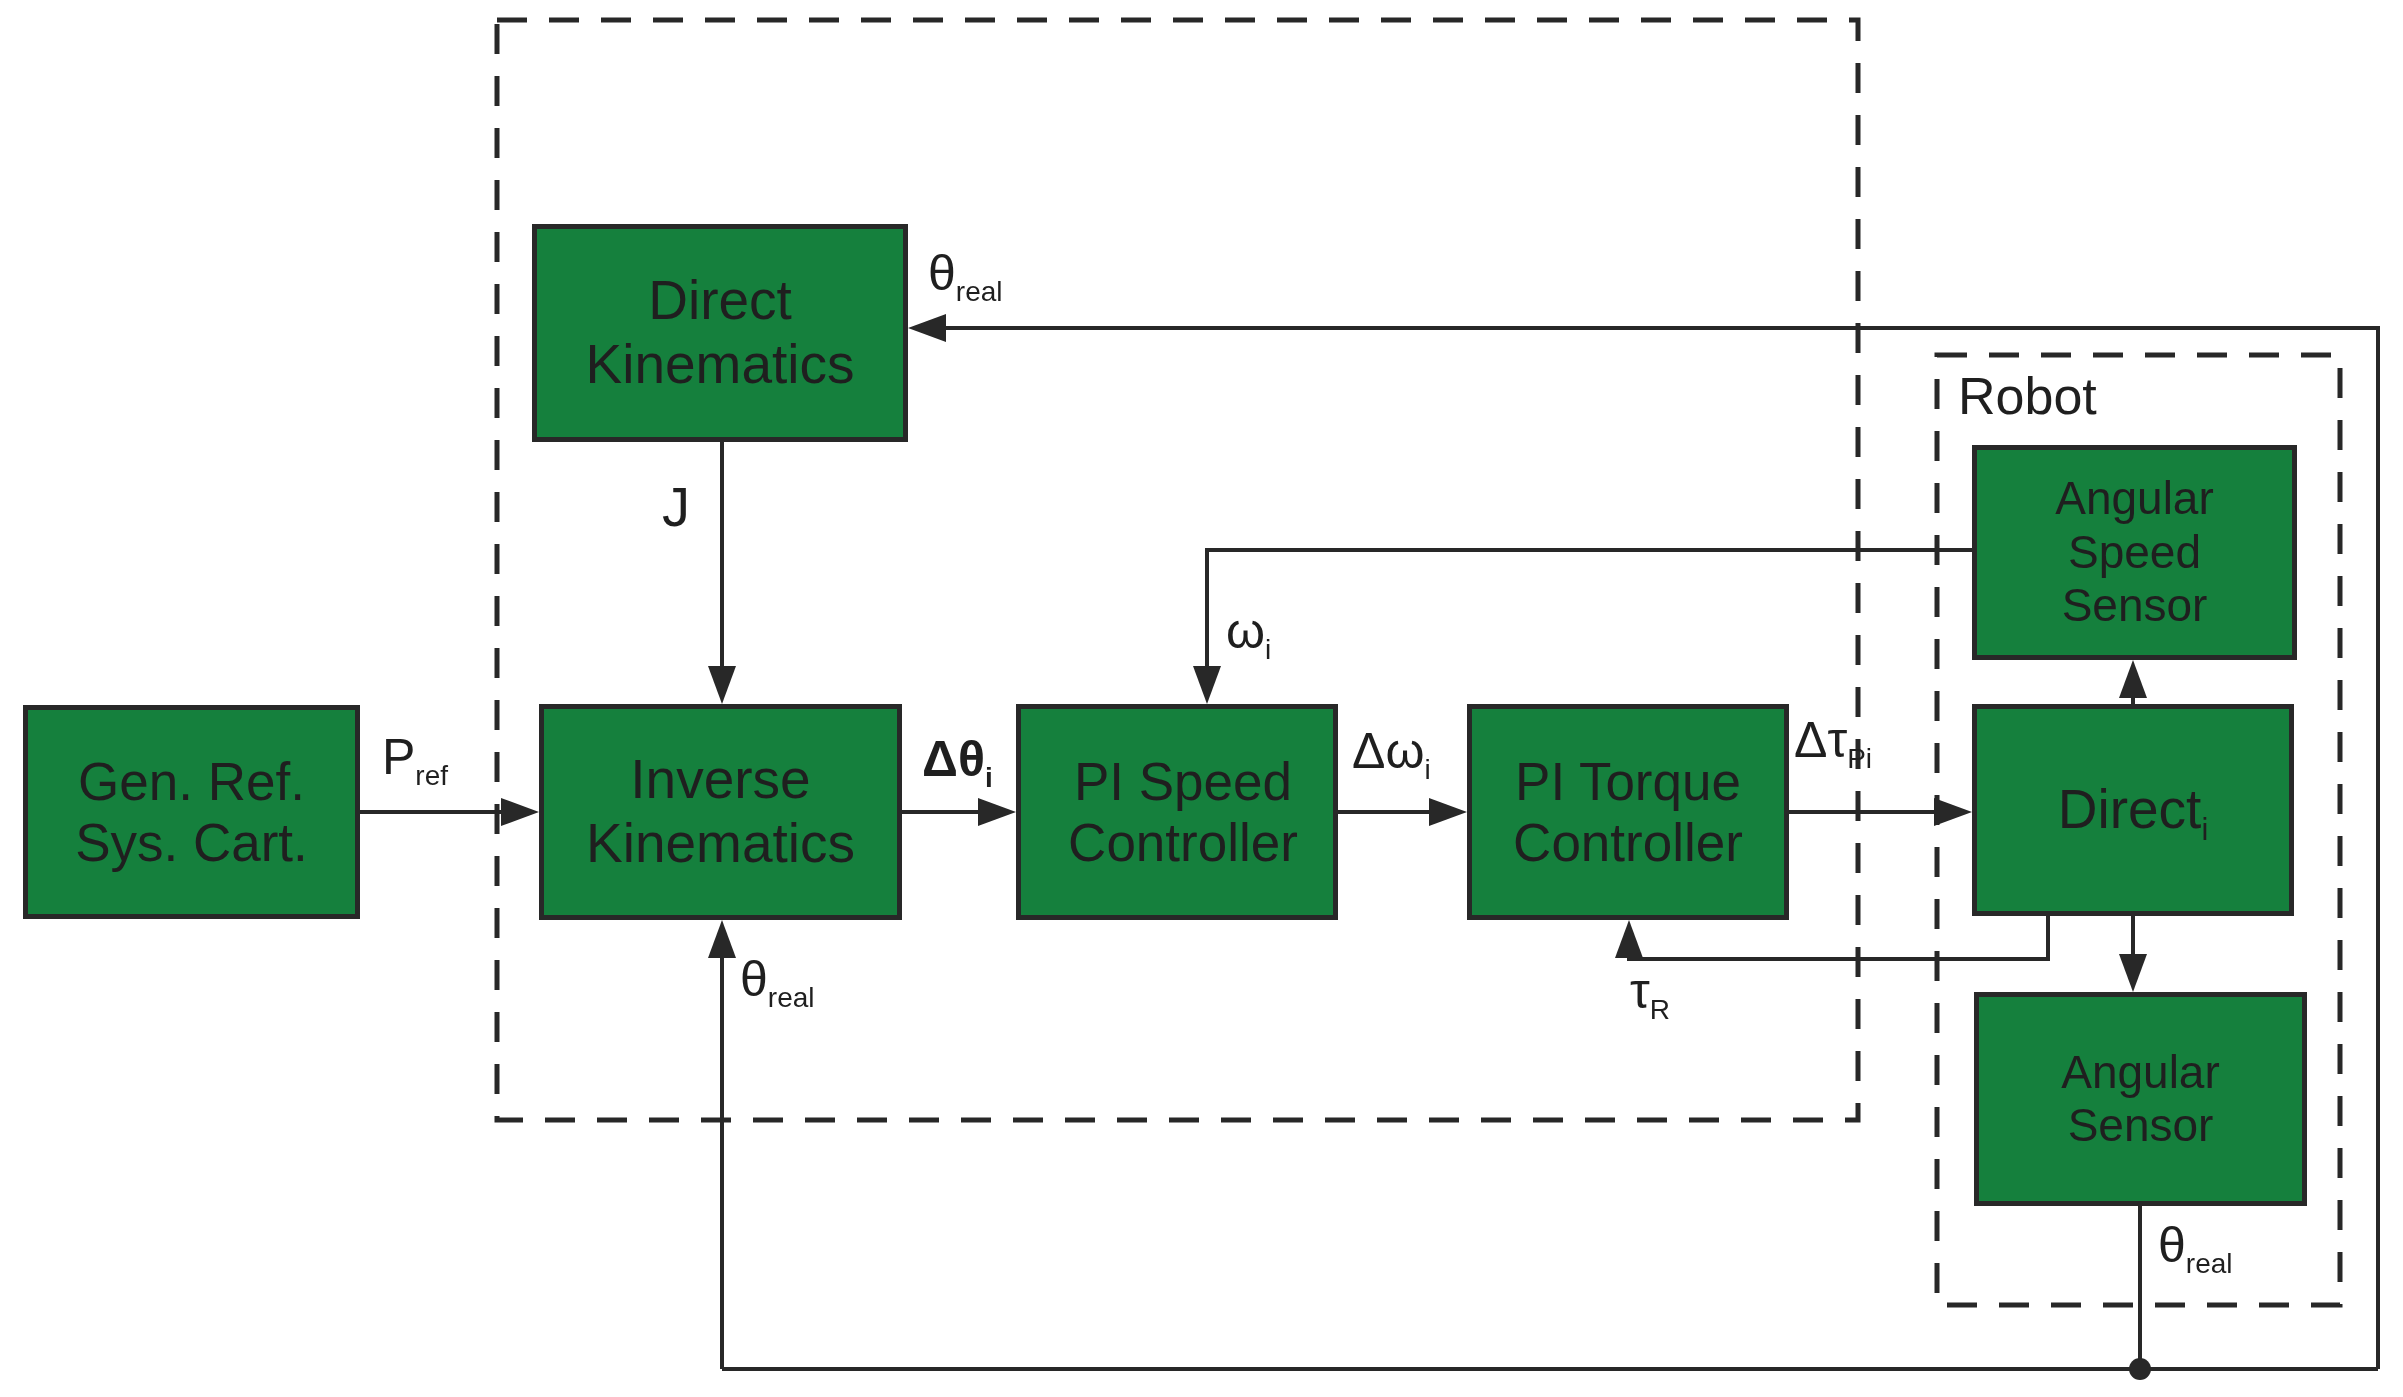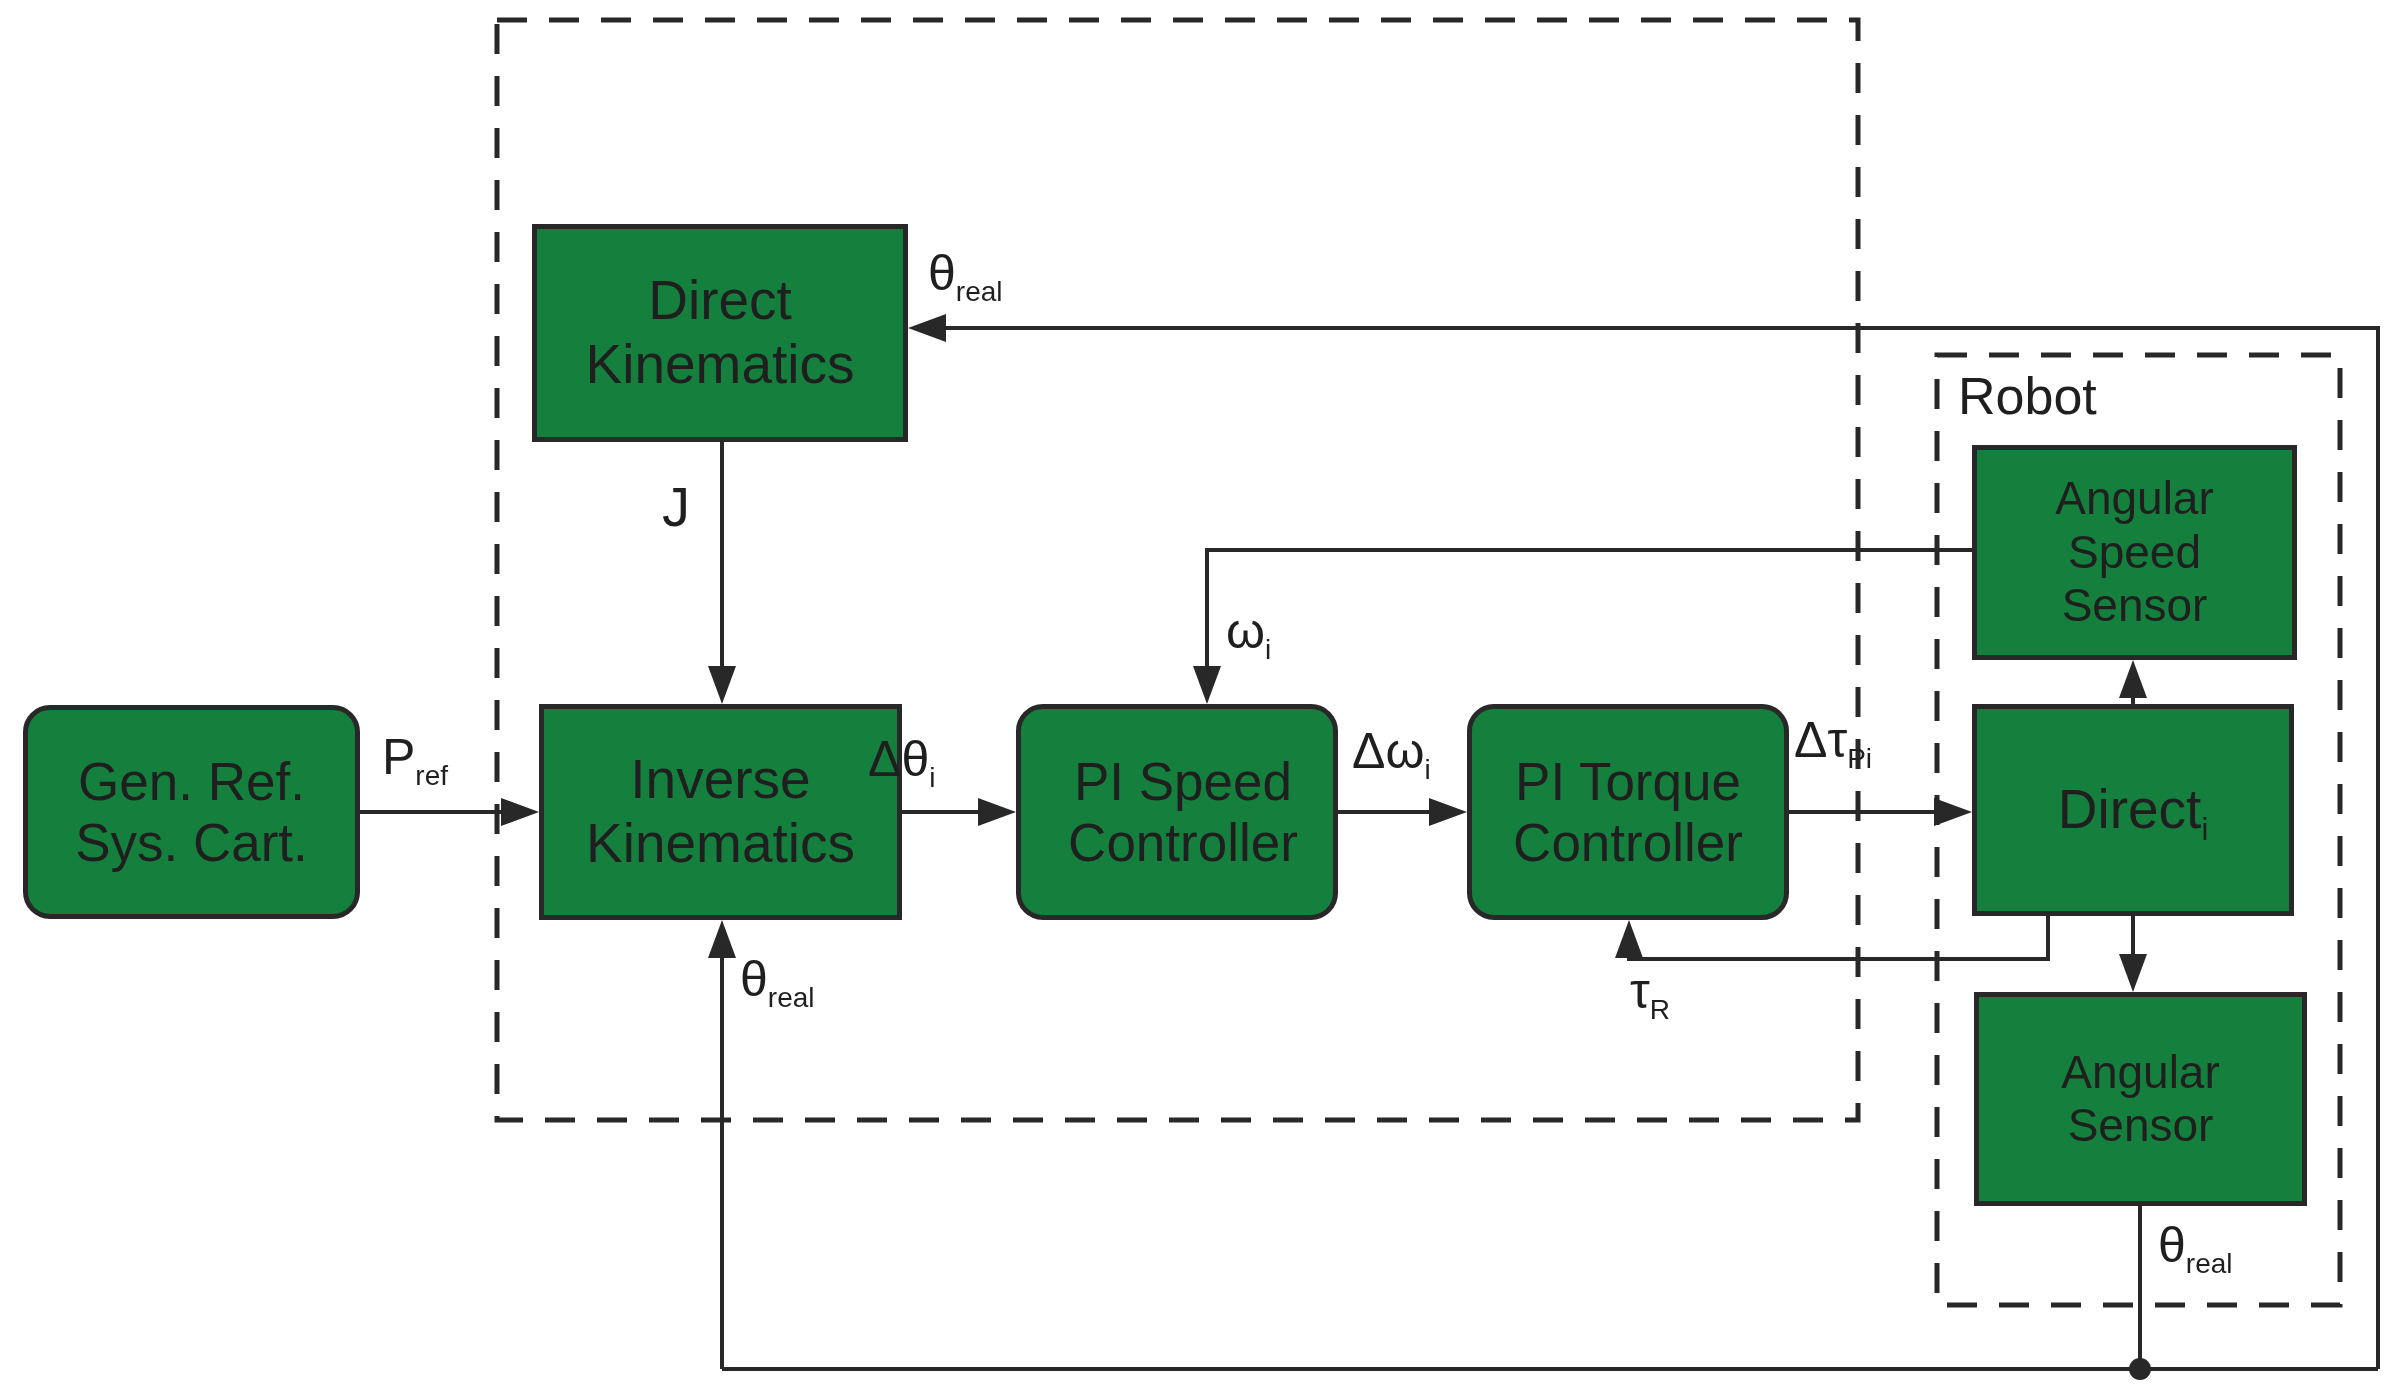--- a/index.html
+++ b/index.html
@@ -17,21 +17,21 @@
     background:#15803d;
     border:5px solid #282828;
     box-sizing:border-box;
     display:flex;flex-direction:column;
     align-items:center;justify-content:center;
     text-align:center;
     line-height:1.16;
     white-space:nowrap;
   }
   .block.big{font-size:55px;}
-  .block.mid{font-size:53px;border-radius:27px;}
+  .block.mid{font-size:53px;}
   .block.small{font-size:46px;}
   .lbl{position:absolute;white-space:nowrap;}
   .container-label{font-size:46px;line-height:1.28;}
   .robot-label{font-size:52px;}
   .sig{font-size:50px;}
   .sig sub{font-size:0.56em;line-height:0;}
   .j-label{font-size:56px;}
   .blocksub sub{font-size:0.56em;line-height:0;}
 </style>
 </head>
@@ -125,21 +125,21 @@
     <div>Angular</div>
     <div>Sensor</div>
   </div>
 
   <div class="lbl sig" style="left:382px;top:728px;">
     <span>P</span><sub>ref</sub>
   </div>
 
   <div class="lbl j-label" style="left:662px;top:474px;">J</div>
 
-  <div class="lbl sig" style="left:868px;top:730px;">
+  <div class="lbl sig" style="left:922px;top:730px;font-weight:bold;">
     <span>Δθ</span><sub>i</sub>
   </div>
 
   <div class="lbl sig" style="left:1226px;top:602px;">
     <span>ω</span><sub>i</sub>
   </div>
 
   <div class="lbl sig" style="left:1352px;top:722px;">
     <span>Δω</span><sub>i</sub>
   </div>

